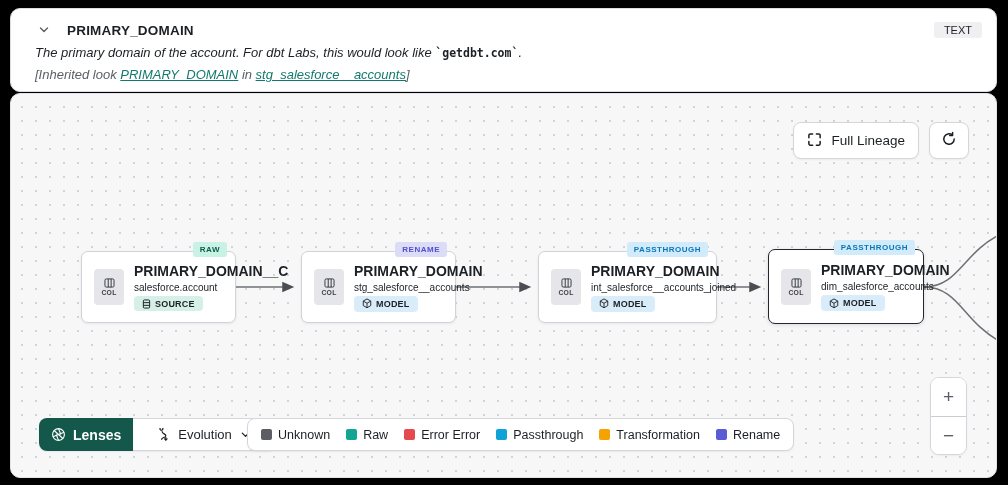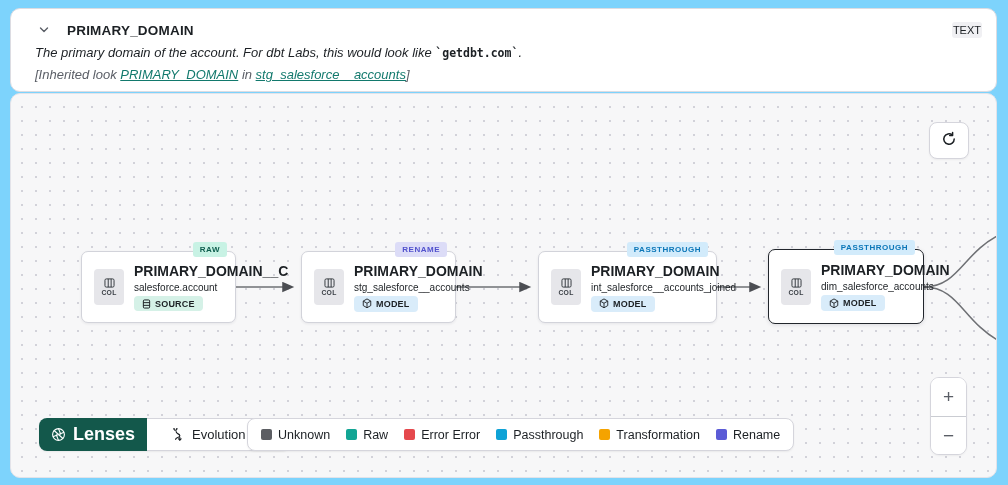--- a/index.html
+++ b/index.html
@@ -1,30 +1,30 @@
 <!DOCTYPE html>
 <html><head>
 <meta charset="utf-8">
 <style>
   * { margin:0; padding:0; box-sizing:border-box; }
   html,body { background:#fff; }
   body { font-family:"Liberation Sans","DejaVu Sans",sans-serif; color:#1c2024; }
-  .page { position:relative; width:1008px; height:485px; background:#7dd3fc; overflow:hidden; }
+  .page { position:relative; width:1008px; height:485px; background:#000000; overflow:hidden; }
 
   
   .header-card {
     position:absolute; left:10px; top:8px; width:987px; height:84px;
     background:#fff; border:1px solid #dcdce2; border-radius:10px;
     padding:10px 14px 8px 24px;
   }
   .header-row { display:flex; align-items:center; gap:14px; height:22px; }
   .chev-btn { display:inline-flex; align-items:center; justify-content:center; width:18px; height:18px; cursor:pointer; }
   .page-title { font-size:13.5px; font-weight:700; letter-spacing:.2px; }
   .spacer { flex:1; }
-  .type-badge { background:#f0f0f3; color:#1c2024; font-size:11px; padding:2px 1px; border-radius:3px; }
+  .type-badge { background:#f0f0f3; color:#1c2024; font-size:11px; padding:2px 10px; border-radius:3px; }
   .desc-line { margin-top:4px; font-style:italic; font-size:13px; color:#1c2024; }
   .desc-code { font-family:"DejaVu Sans Mono","Liberation Mono",monospace; font-weight:700; font-size:11.5px; font-style:normal; }
   .inherit-line { margin-top:7px; font-style:italic; font-size:13px; color:#5a5e66; }
   .inherit-link { color:#12796d; text-decoration:underline; cursor:pointer; }
 
   
   .canvas {
     position:absolute; left:10px; top:93px; width:987px; height:385px;
     background:#f7f7f8;
     background-image:radial-gradient(#d2d2d9 1px, transparent 1.2px);
@@ -88,21 +88,21 @@
   .zoom-btn + .zoom-btn { border-top:1px solid #caccd2; }
 
   
   .lens-group {
     position:absolute; left:28px; bottom:26px; height:33px;
     display:flex; align-items:stretch; border-radius:8px;
     box-shadow:0 1px 2px rgba(0,0,0,.06);
   }
   .lenses-btn {
     display:flex; align-items:center; gap:7px; padding:0 12px;
-    background:#13584b; color:#fff; font-size:18px; font-weight:600;
+    background:#13584b; color:#fff; font-size:14px; font-weight:600;
     border-radius:8px 0 0 8px; cursor:pointer;
   }
   .lens-select {
     display:flex; align-items:center; gap:8px; padding:0 24px;
     background:#fff; border:1px solid #d5d5dc; border-left:none;
     border-radius:0 8px 8px 0; font-size:13px; color:#1c2024; cursor:pointer;
   }
   .legend {
     position:absolute; left:236px; bottom:26px; height:33px;
     display:flex; align-items:center; gap:16px; padding:8px 13px;
@@ -144,20 +144,31 @@
           <path d="M0,0 L8,3.5 L0,7 z" fill="#4b4d52"></path>
         </marker>
       </defs>
       <path d="M225,193 L281,193" stroke="#6e7074" stroke-width="1.5" fill="none" marker-end="url(#arrow)"></path>
       <path d="M445,193 L518,193" stroke="#6e7074" stroke-width="1.5" fill="none" marker-end="url(#arrow)"></path>
       <path d="M706,193 L748,193" stroke="#6e7074" stroke-width="1.5" fill="none" marker-end="url(#arrow)"></path>
       <path d="M913,193 C948,193 952,158 990,140" stroke="#6e7074" stroke-width="1.5" fill="none"></path>
       <path d="M913,193 C948,193 952,228 990,248" stroke="#6e7074" stroke-width="1.5" fill="none"></path>
     </svg>
 
+    <button class="ctl-btn full-lineage">
+      <span>
+        <svg width="15" height="15" viewBox="0 0 16 16" fill="none" stroke="#1c2024" stroke-width="1.6" stroke-linecap="round">
+          <path d="M2,6 V3.5 A1.5,1.5 0 0 1 3.5,2 H6"></path>
+          <path d="M10,2 h2.5 A1.5,1.5 0 0 1 14,3.5 V6"></path>
+          <path d="M14,10 v2.5 A1.5,1.5 0 0 1 12.5,14 H10"></path>
+          <path d="M6,14 H3.5 A1.5,1.5 0 0 1 2,12.5 V10"></path>
+        </svg>
+      </span>
+      <span>Full Lineage</span>
+    </button>
     <button class="ctl-btn refresh">
       <span>
         <svg width="16" height="16" viewBox="0 0 16 16" fill="none">
           <path d="M13.2,8 A5.2,5.2 0 1 1 11.4,4.1" stroke="#1c2024" stroke-width="1.5" stroke-linecap="round"></path>
           <path d="M11.6,1.6 L11.6,4.5 L8.7,4.5" fill="none" stroke="#1c2024" stroke-width="1.5" stroke-linecap="round" stroke-linejoin="round"></path>
         </svg>
       </span>
     </button>
 
     <div class="node" style="left:70px; top:157px; width:155px;">

